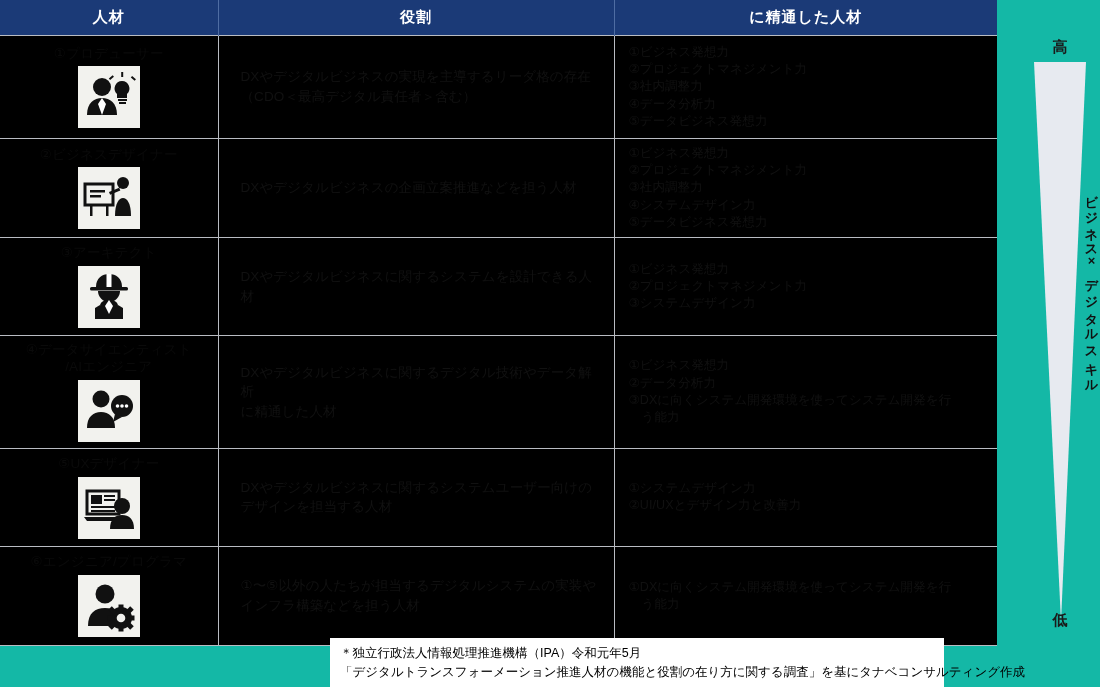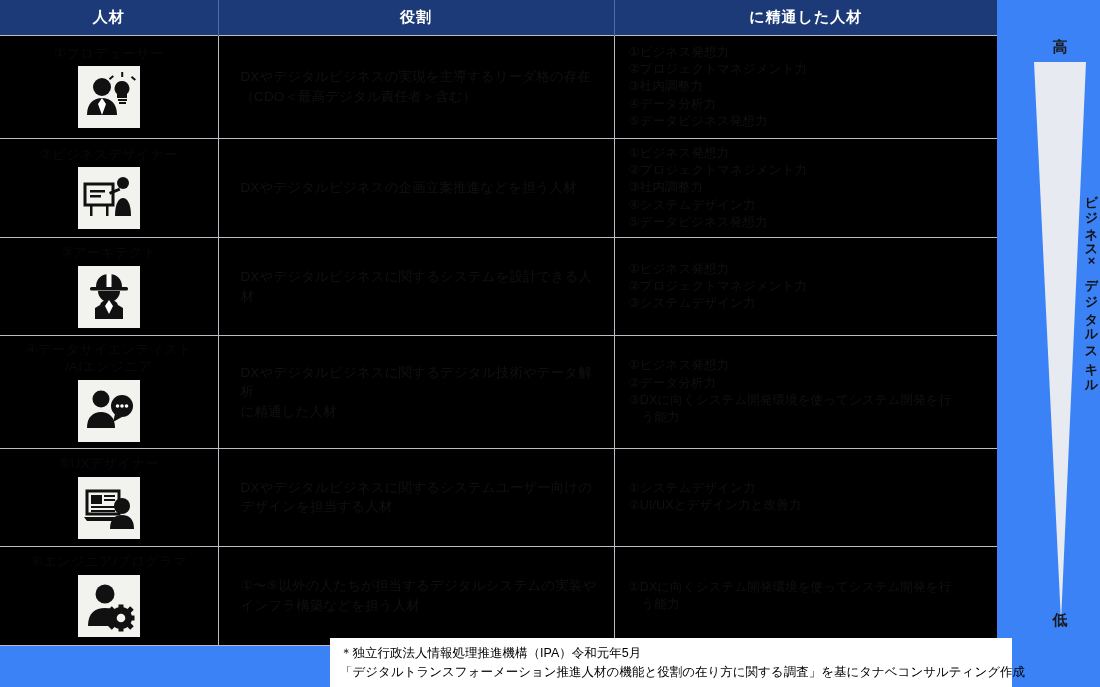--- a/index.html
+++ b/index.html
@@ -11,21 +11,21 @@
     width: 1100px;
     height: 687px;
     overflow: hidden;
     font-family: "Liberation Sans", "DejaVu Sans", sans-serif;
     color: #111;
   }
   #root {
     position: relative;
     width: 1100px;
     height: 687px;
-    background: #3b82f6;
+    background: #14b8a6;
   }
 
   
   .table-wrap {
     position: absolute;
     left: 0;
     top: 0;
     width: 997px;
     height: 630px;
   }
@@ -161,21 +161,21 @@
     margin: 0 auto;
     display: flex;
     justify-content: center;
   }
 
   
   .footer {
     position: absolute;
     left: 330px;
     top: 638px;
-    width: 682px;
+    width: 614px;
     background: #ffffff;
     padding: 6px 10px 7px 10px;
     box-sizing: border-box;
   }
   .footer-line {
     font-size: 12.5px;
     line-height: 1.5;
     color: #000000;
     white-space: nowrap;
   }

